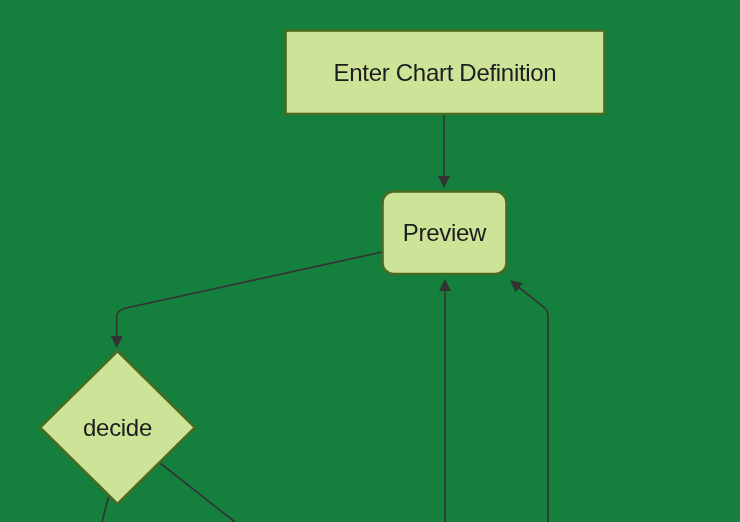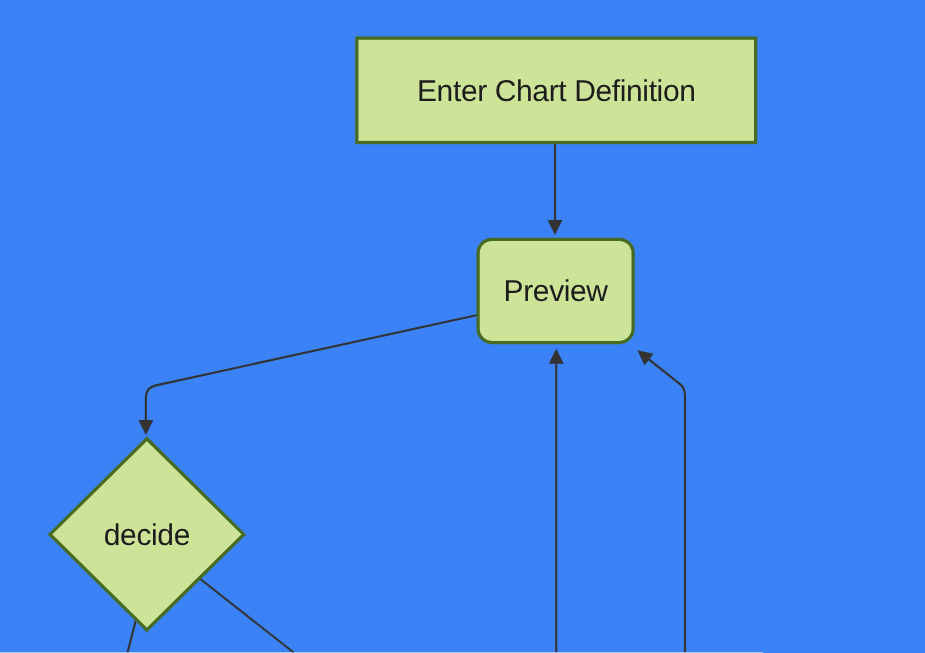--- a/index.html
+++ b/index.html
@@ -4,21 +4,21 @@
 <style>
   html, body {
     margin: 0;
     padding: 0;
     background: #ffffff;
   }
   .canvas {
     position: relative;
     width: 740px;
     height: 522px;
-    background: #3b82f6;
+    background: #15803d;
     overflow: hidden;
     font-family: "Liberation Sans", sans-serif;
   }
   svg.flowchart {
     display: block;
     width: 740px;
     height: 522px;
   }
   .node-shape {
     fill: #cde498;

